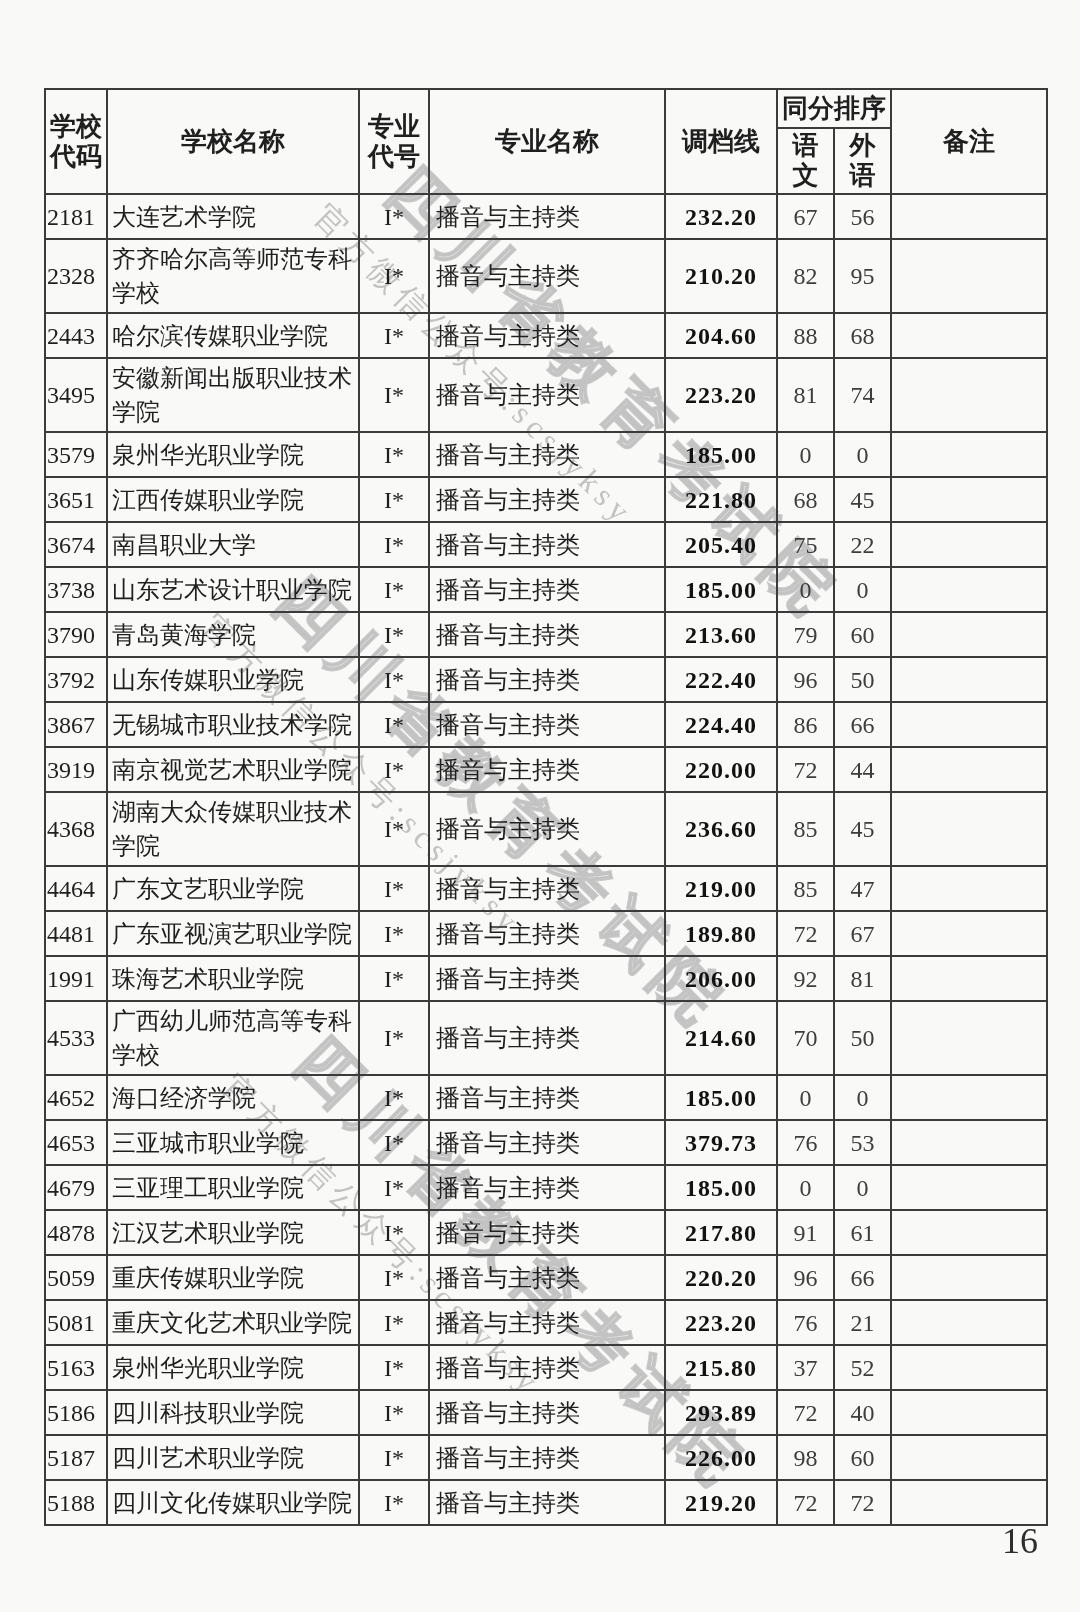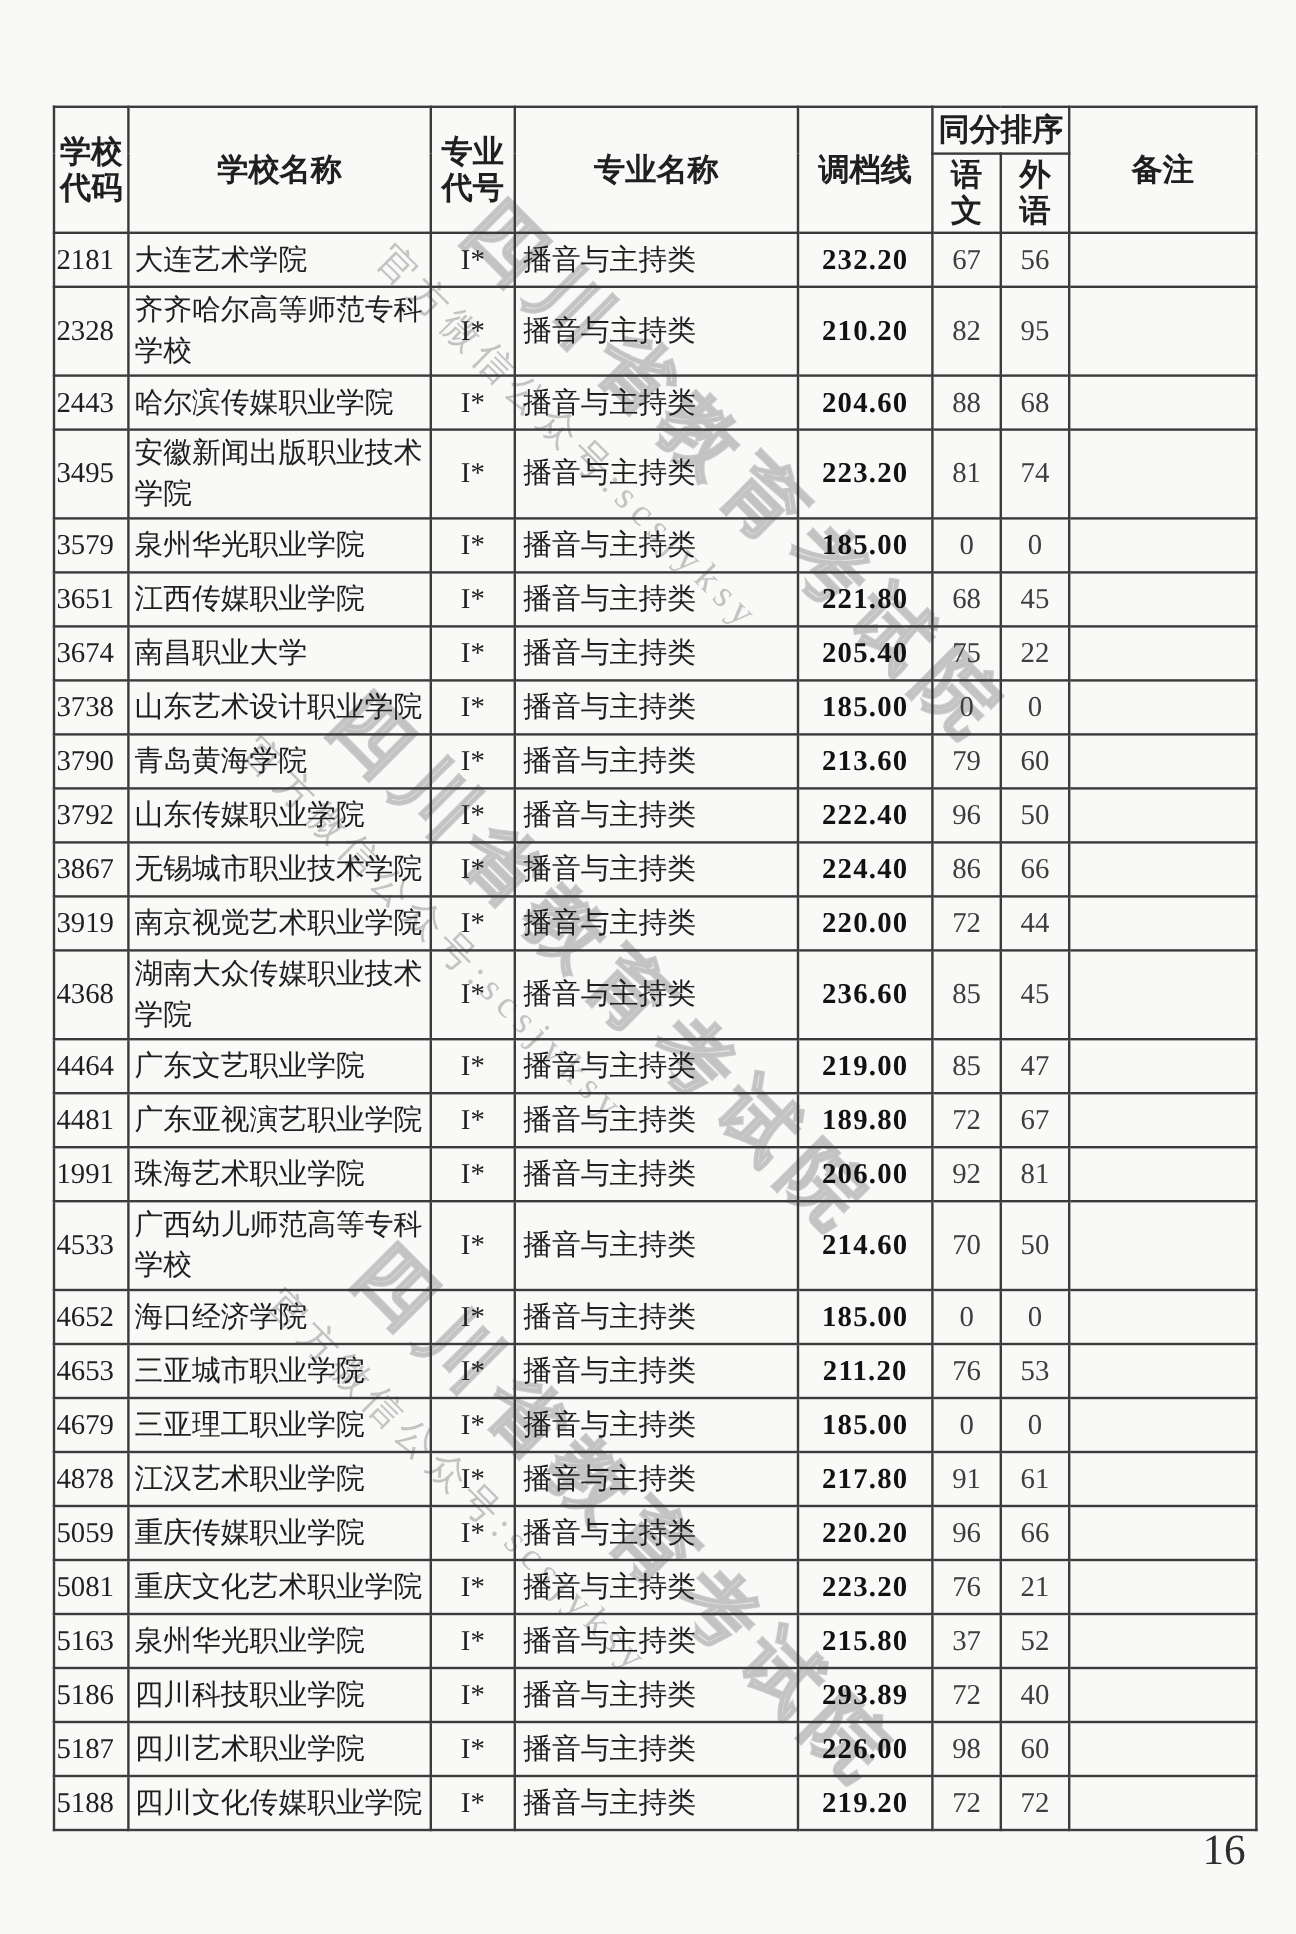--- a/index.html
+++ b/index.html
@@ -285,21 +285,21 @@
     <td class="c-cutoff">185.00</td>
     <td class="c-cn">0</td>
     <td class="c-fl">0</td>
     <td class="c-remark"></td>
   </tr>
         <tr>
     <td class="c-code">4653</td>
     <td class="c-school">三亚城市职业学院</td>
     <td class="c-mcode">I*</td>
     <td class="c-major">播音与主持类</td>
-    <td class="c-cutoff">211.20</td>
+    <td class="c-cutoff">379.73</td>
     <td class="c-cn">76</td>
     <td class="c-fl">53</td>
     <td class="c-remark"></td>
   </tr>
         <tr>
     <td class="c-code">4679</td>
     <td class="c-school">三亚理工职业学院</td>
     <td class="c-mcode">I*</td>
     <td class="c-major">播音与主持类</td>
     <td class="c-cutoff">185.00</td>

